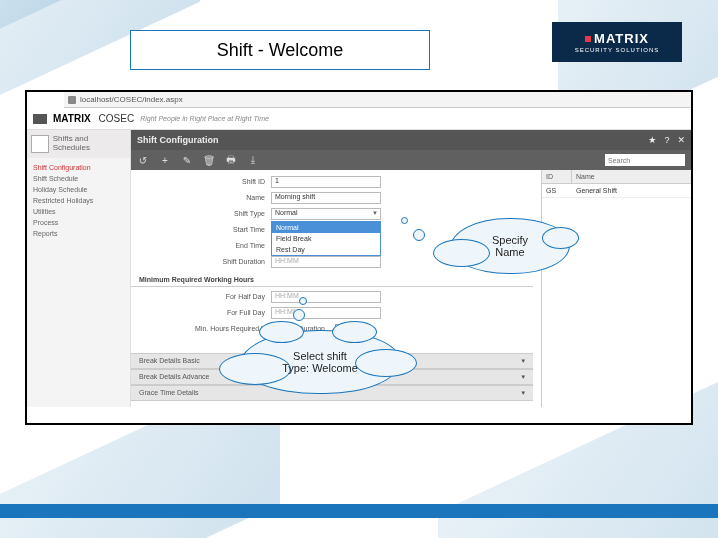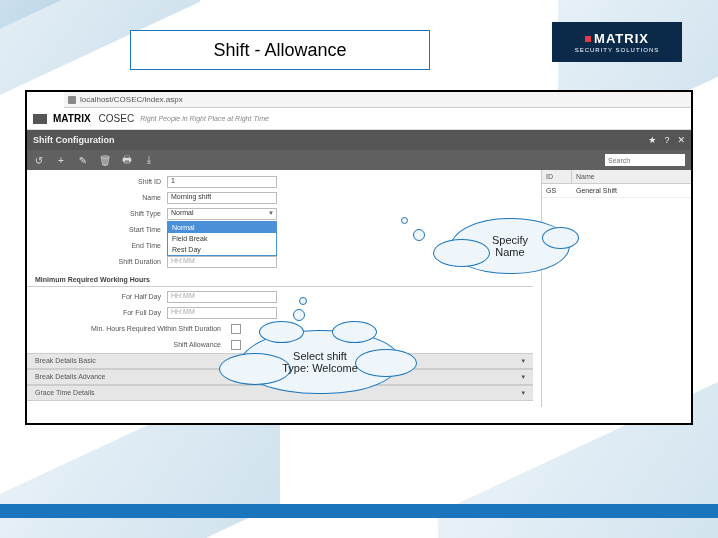--- a/index.html
+++ b/index.html
@@ -106,21 +106,21 @@
 <body>
 
 <div class="bg-stripe s1"></div>
 <div class="bg-stripe s2"></div>
 <div class="bg-stripe s3"></div>
 <div class="bg-stripe s4"></div>
 <div class="bg-stripe s5"></div>
 <div class="bottom-bar"></div>
 
 <div class="title-box">
-  <span>Shift - Allowance</span>
+  <span>Shift - Welcome</span>
 </div>
 
 <div class="brand">
   <div class="logo">
     <div class="sq"></div>
     <div class="txt">MATRIX</div>
   </div>
   <div class="sub">SECURITY SOLUTIONS</div>
 </div>
 
@@ -133,20 +133,35 @@
   </div>
 
   <div class="cosec-header">
     <div class="cosec-logo"></div>
     <span class="cosec-brand">MATRIX</span>
     <span class="cosec-prod">COSEC</span>
     <span class="cosec-sub">Right People in Right Place at Right Time</span>
   </div>
 
   <div class="workspace">
+    <div class="sidebar-col">
+      <div class="side-head">
+        <div class="side-icon"></div>
+        <div class="side-title">Shifts and Schedules</div>
+      </div>
+      <div class="side-list">
+        <div class="side-item active">Shift Configuration</div>
+        <div class="side-item">Shift Schedule</div>
+        <div class="side-item">Holiday Schedule</div>
+        <div class="side-item">Restricted Holidays</div>
+        <div class="side-item">Utilities</div>
+        <div class="side-item">Process</div>
+        <div class="side-item">Reports</div>
+      </div>
+    </div>
 
     <div class="main-col">
       <div class="tab-bar">
         <span class="tab-title">Shift Configuration</span>
         <div class="tab-right">
           <span>★</span>
           <span>?</span>
           <span>✕</span>
         </div>
       </div>

